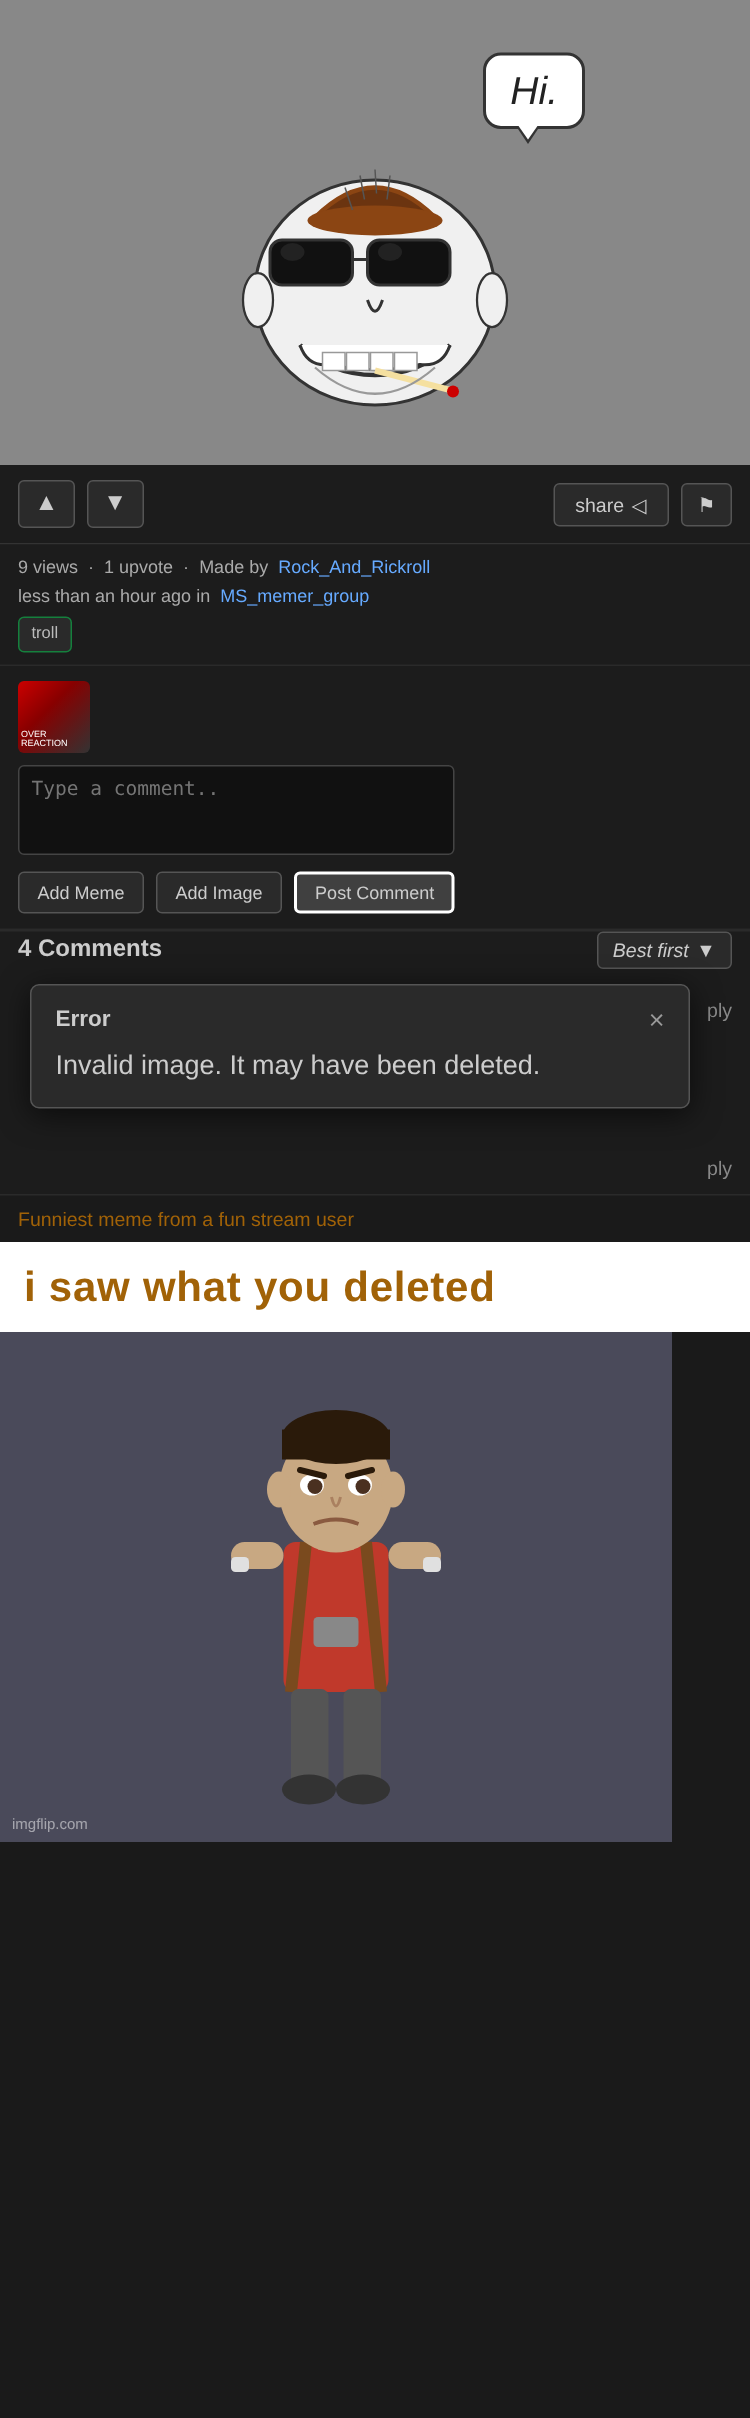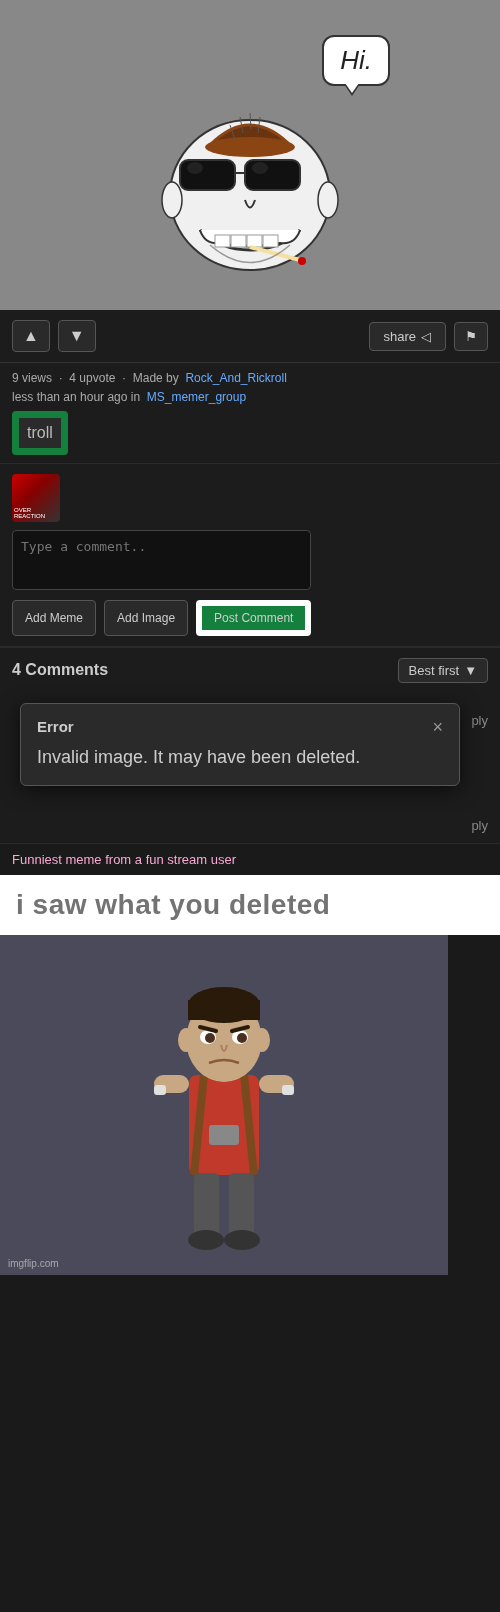--- a/index.html
+++ b/index.html
@@ -115,25 +115,25 @@
       background: #1c1c1c;
       padding: 6px 12px 8px;
       font-size: 12px;
       color: #aaa;
       line-height: 1.6;
     }
     .meta-info a { color: #6af; text-decoration: none; }
     .tag-badge {
       display: inline-block;
       background: #2a2a2a;
-      border: 7px solid #15803d;
+      border: 1px solid #15803d;
       color: #bbb;
       padding: 2px 8px;
       border-radius: 4px;
-      font-size: 16px;
+      font-size: 11px;
       margin-top: 4px;
     }
 
     
     .comment-input-area {
       background: #1c1c1c;
       padding: 10px 12px;
       display: flex;
       align-items: flex-start;
       gap: 8px;
@@ -185,33 +185,33 @@
     .comment-action-btn {
       background: #2a2a2a;
       border: 1px solid #555;
       color: #ccc;
       padding: 5px 12px;
       border-radius: 4px;
       cursor: pointer;
       font-size: 12px;
     }
     .post-comment-btn {
-      background: #15803d;
-      border: 6px solid #ffffff;
+      background: #404040;
+      border: 2px solid #ffffff;
       color: #ccc;
       padding: 5px 12px;
       border-radius: 4px;
       cursor: pointer;
       font-size: 12px;
     }
 
     
     .comments-header {
       background: #1c1c1c;
-      padding: 10px 12px;
+      padding: 0 12px;
       display: flex;
       align-items: center;
       justify-content: space-between;
       border-top: 2px solid #2a2a2a;
       position: relative;
     }
     .comments-count {
       font-size: 16px;
       color: #ccc;
       font-weight: bold;
@@ -220,20 +220,21 @@
       background: #2a2a2a;
       border: 1px solid #555;
       color: #ccc;
       padding: 4px 10px;
       border-radius: 4px;
       font-size: 13px;
       cursor: pointer;
       display: flex;
       align-items: center;
       gap: 5px;
+      font-style: italic;
     }
 
     
     .error-modal-wrapper {
       position: relative;
       background: #1c1c1c;
       min-height: 150px;
     }
     .error-modal {
       position: absolute;
@@ -278,35 +279,35 @@
     }
     .reply-text-2 {
       position: absolute;
       right: 12px;
       bottom: 10px;
       color: #888;
       font-size: 13px;
     }
     .comment-partial {
       padding: 8px 12px;
-      color: #f9a8d4;
+      color: #a16207;
       font-size: 13px;
       border-top: 1px solid #2a2a2a;
     }
 
     
     .bottom-text-meme {
       background: white;
       padding: 14px 16px;
       text-align: left;
     }
     .bottom-text-meme .meme-text {
       font-size: 28px;
       font-weight: 900;
-      color: #737373;
+      color: #a16207;
       font-family: Impact, Arial Black, sans-serif;
       letter-spacing: 0.5px;
       text-shadow: none;
     }
 
     
     .bottom-image {
       width: 448px;
       height: 340px;
       background: #4a4a5a;
@@ -387,21 +388,21 @@
     <span>◁</span>
   </button>
   <button class="flag-btn">
     <span>⚑</span>
   </button>
 </div>
 
 <div class="meta-info">
   <span>9 views</span>
   &nbsp;·&nbsp;
-  <span>4 upvote</span>
+  <span>1 upvote</span>
   &nbsp;·&nbsp;
   <span>Made by</span>
   &nbsp;<a href="#">Rock_And_Rickroll</a>
   <br>
   <span>less than an hour ago in</span>
   &nbsp;<a href="#">MS_memer_group</a>
   <br>
   <span class="tag-badge">troll</span>
 </div>
 

